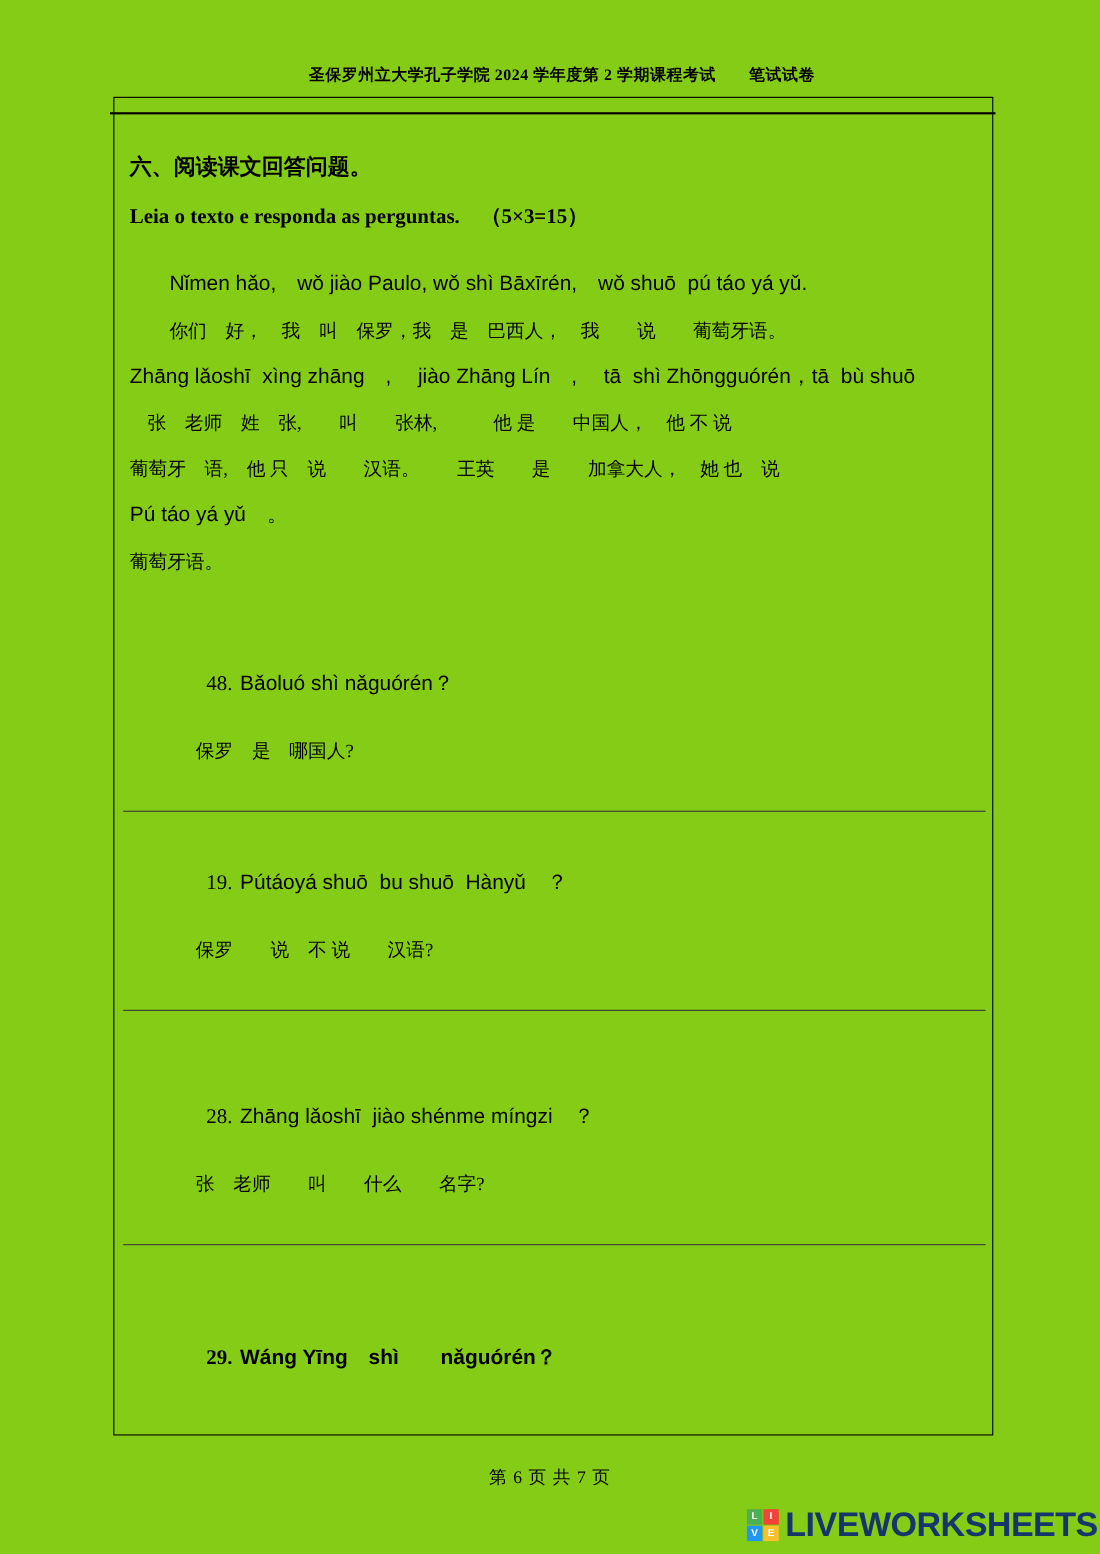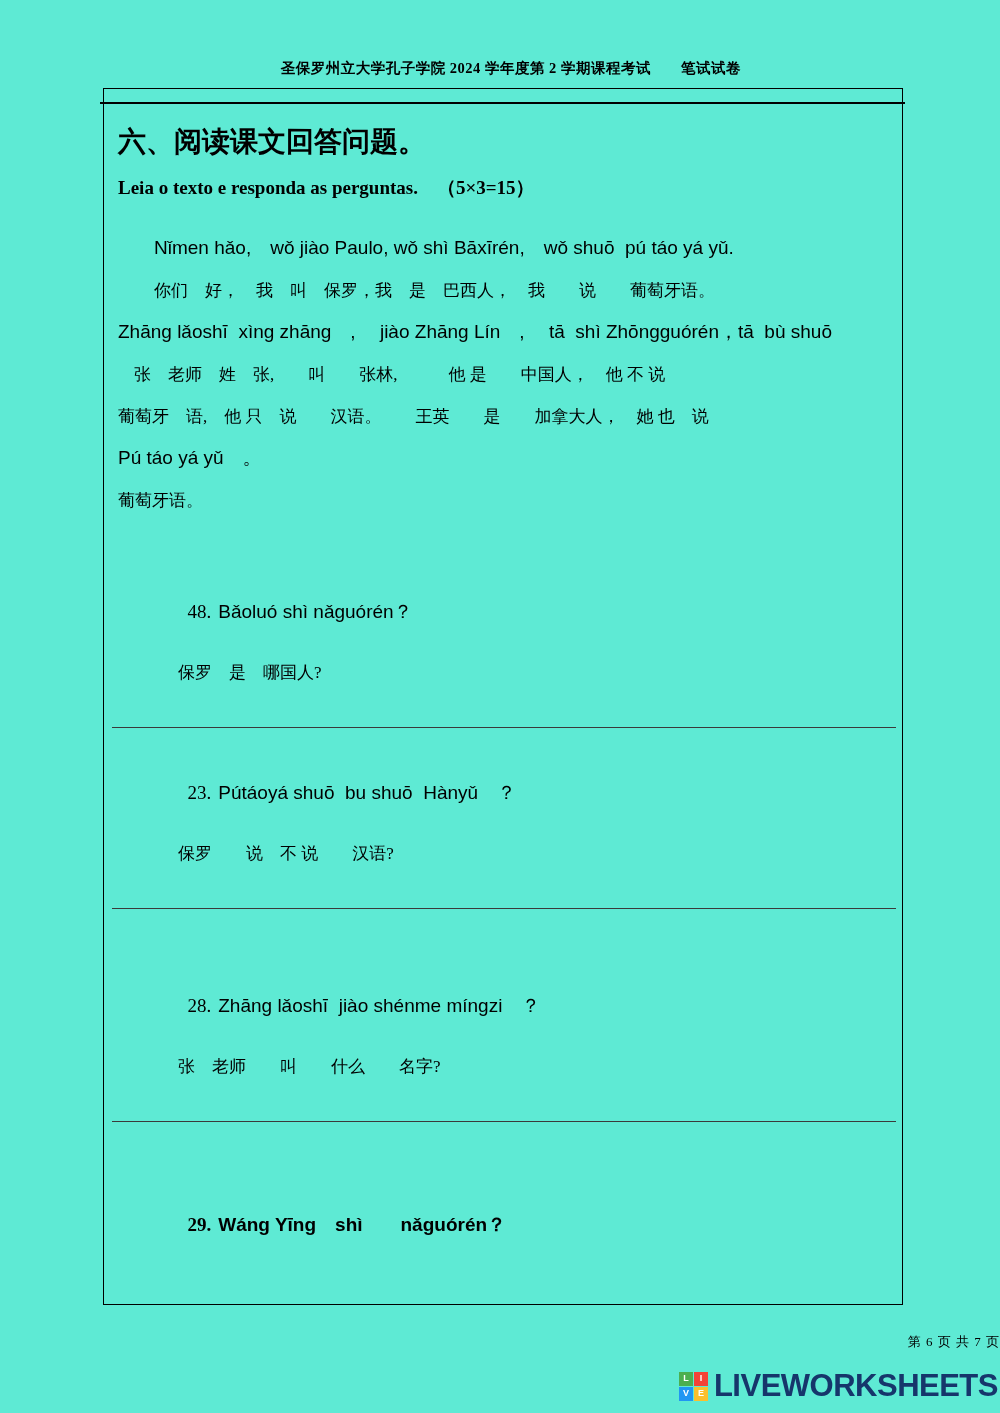--- a/index.html
+++ b/index.html
@@ -2,21 +2,21 @@
 <html><head>
 <meta charset="utf-8">
 <style>
   * { margin: 0; padding: 0; box-sizing: border-box; }
   html, body { background: #e8e8e8; }
   .page {
     position: relative;
     width: 1000px;
     height: 1413px;
     margin: 0 auto;
-    background: #5eead4;
+    background: #84cc16;
     font-family: "Liberation Serif", serif;
     color: #000;
     overflow: hidden;
   }
   .header {
     position: absolute;
     left: 100px;
     right: 95px;
     top: 42px;
     text-align: center;
@@ -31,22 +31,22 @@
     position: absolute;
     left: 103px;
     top: 88px;
     width: 800px;
     height: 1217px;
     border: 1.5px solid #000;
     padding: 0 14px;
     overflow: hidden;
   }
   .section-title {
-    margin-top: 40px;
-    font-size: 28px;
+    margin-top: 50px;
+    font-size: 20px;
     font-weight: bold;
     line-height: 26px;
     white-space: pre-wrap;
   }
   .section-subtitle {
     margin-top: 20px;
     font-size: 19px;
     font-weight: bold;
     line-height: 26px;
     white-space: pre-wrap;
@@ -96,22 +96,22 @@
     margin-left: -28px;
     margin-right: -8px;
     border-top: 1.3px solid #3a3a3a;
     height: 0;
   }
   .footer {
     position: absolute;
     left: 0;
     right: 0;
     top: 1333px;
-    text-align: right;
-    font-size: 13px;
+    text-align: center;
+    font-size: 16px;
     letter-spacing: 1px;
     white-space: pre-wrap;
   }
   .logo {
     position: absolute;
     right: 0;
     top: 1368px;
     display: flex;
     align-items: center;
     gap: 6px;
@@ -171,21 +171,21 @@
       <div class="question">
         <div class="q-pinyin">
           <span class="q-num">48.</span><span class="q-text">Bǎoluó shì nǎguórén？</span>
         </div>
         <div class="q-hanzi">保罗　是　哪国人?</div>
         <div class="answer-line"></div>
       </div>
 
       <div class="question gap-lg">
         <div class="q-pinyin">
-          <span class="q-num">23.</span><span class="q-text">Pútáoyá shuō  bu shuō  Hànyǔ　？</span>
+          <span class="q-num">19.</span><span class="q-text">Pútáoyá shuō  bu shuō  Hànyǔ　？</span>
         </div>
         <div class="q-hanzi">保罗　　说　不 说　　汉语?</div>
         <div class="answer-line"></div>
       </div>
 
       <div class="question gap-md">
         <div class="q-pinyin">
           <span class="q-num">28.</span><span class="q-text">Zhāng lǎoshī  jiào shénme míngzi　？</span>
         </div>
         <div class="q-hanzi">张　老师　　叫　　什么　　名字?</div>

